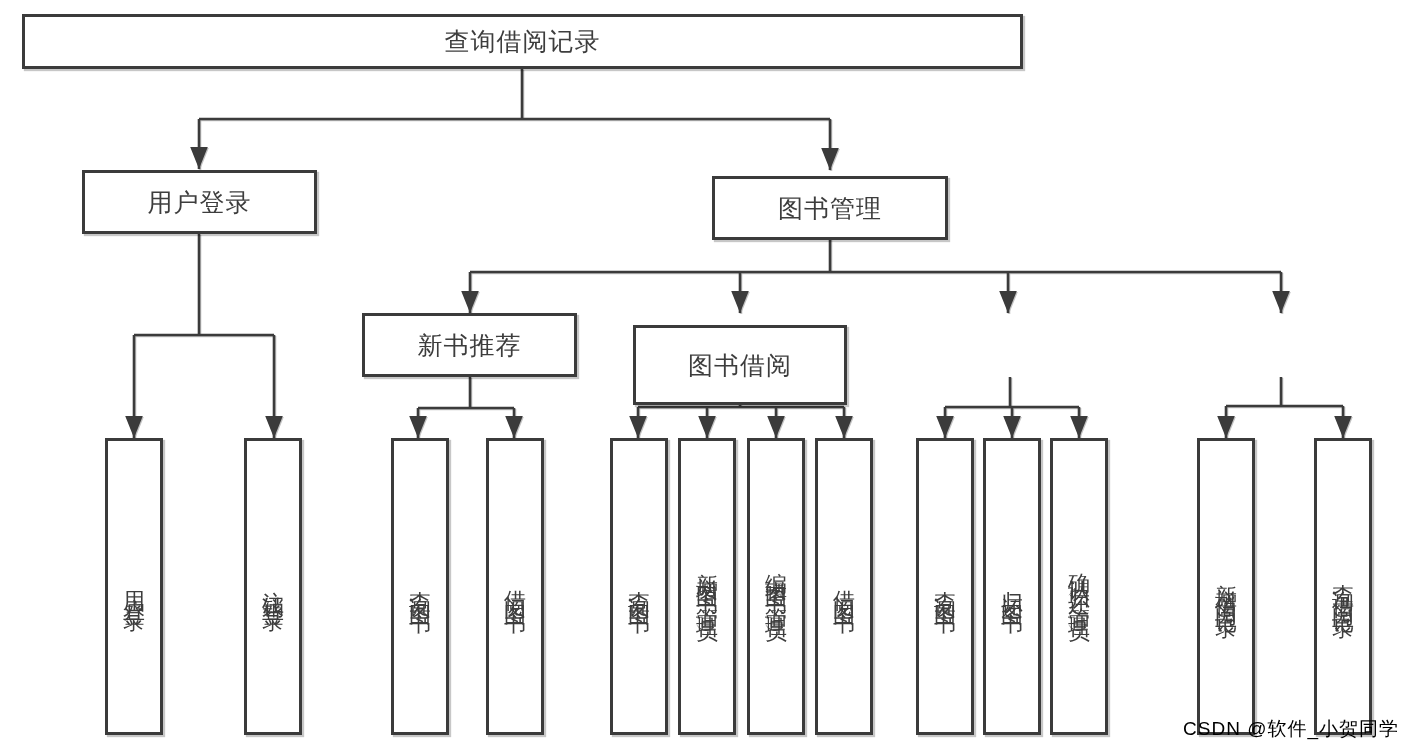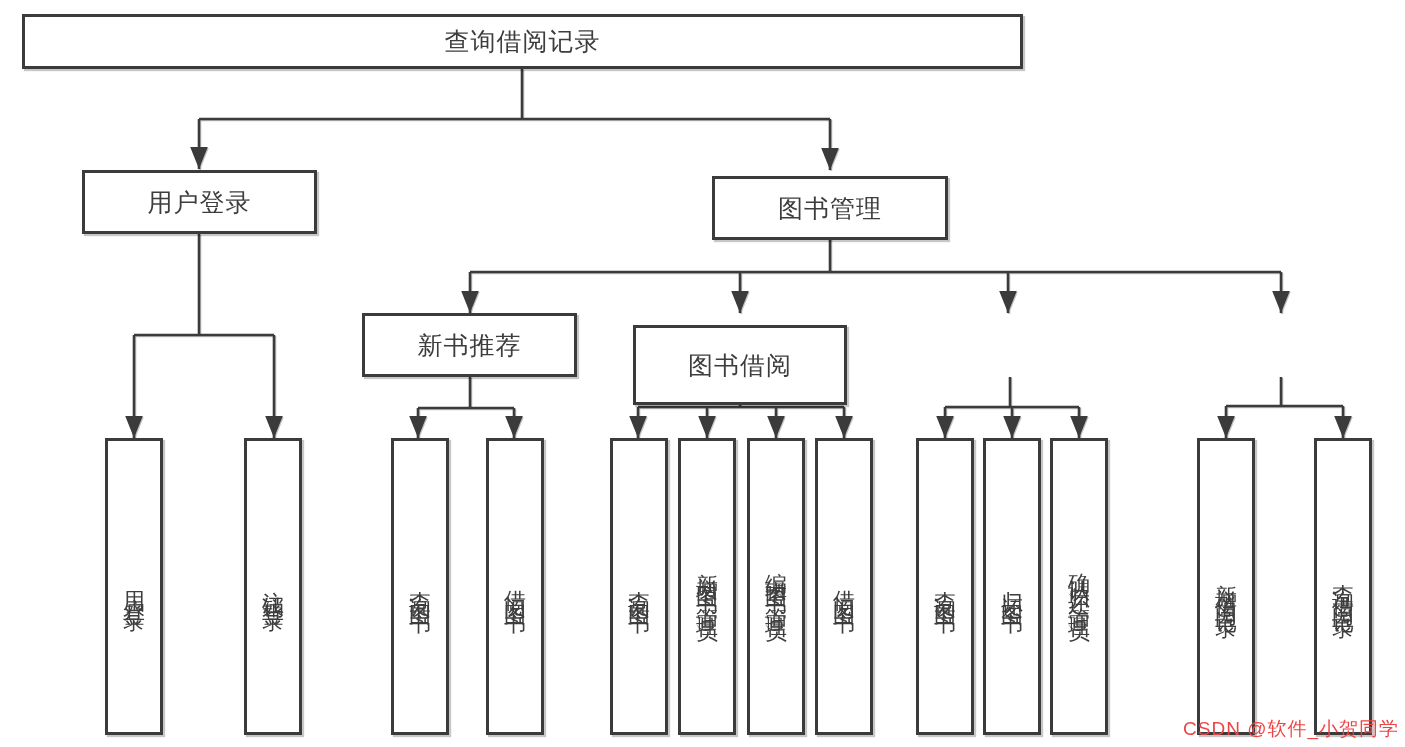--- a/index.html
+++ b/index.html
@@ -61,21 +61,21 @@
   .lf8  { left: 815px;  }
   .lf9  { left: 916px;  }
   .lf10 { left: 983px;  }
   .lf11 { left: 1050px; }
   .lf12 { left: 1197px; }
   .lf13 { left: 1314px; }
   #watermark {
     position: absolute;
     right: 6px; bottom: 5px;
     font-size: 19px;
-    color: #ef4444;
+    color: #000000;
     letter-spacing: 1px;
     white-space: nowrap;
     z-index: 5;
   }
 </style>
 </head>
 <body>
 
 <div id="canvas">
 

